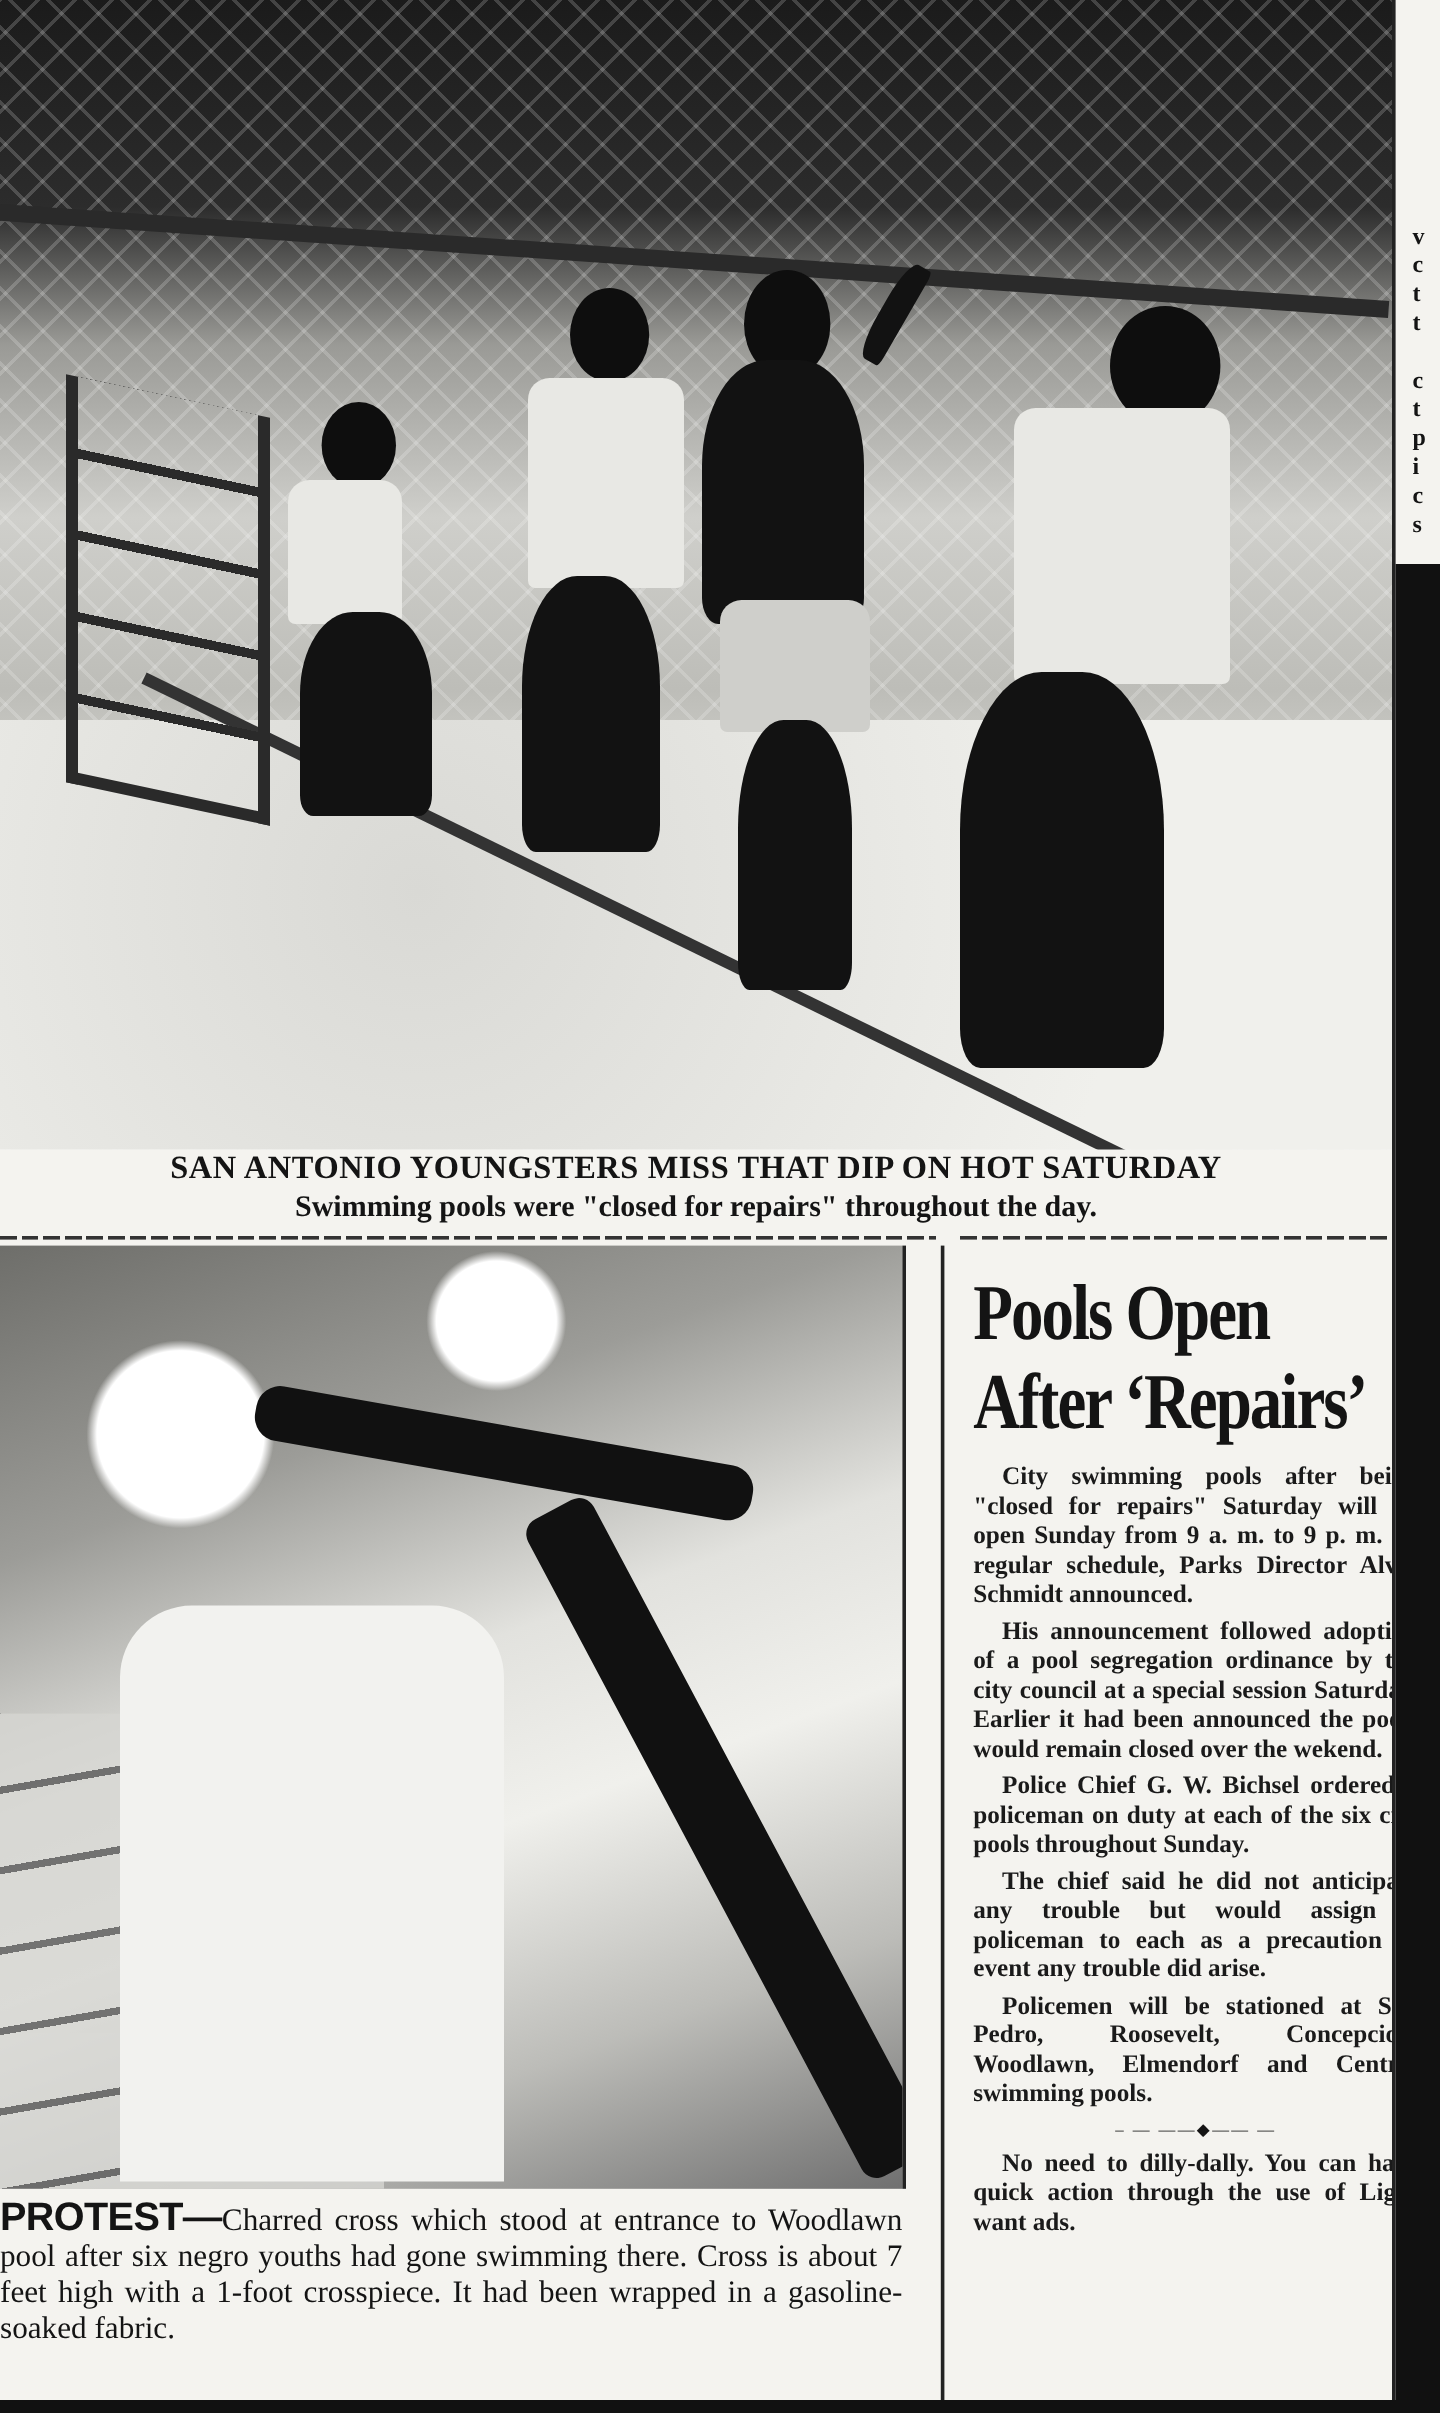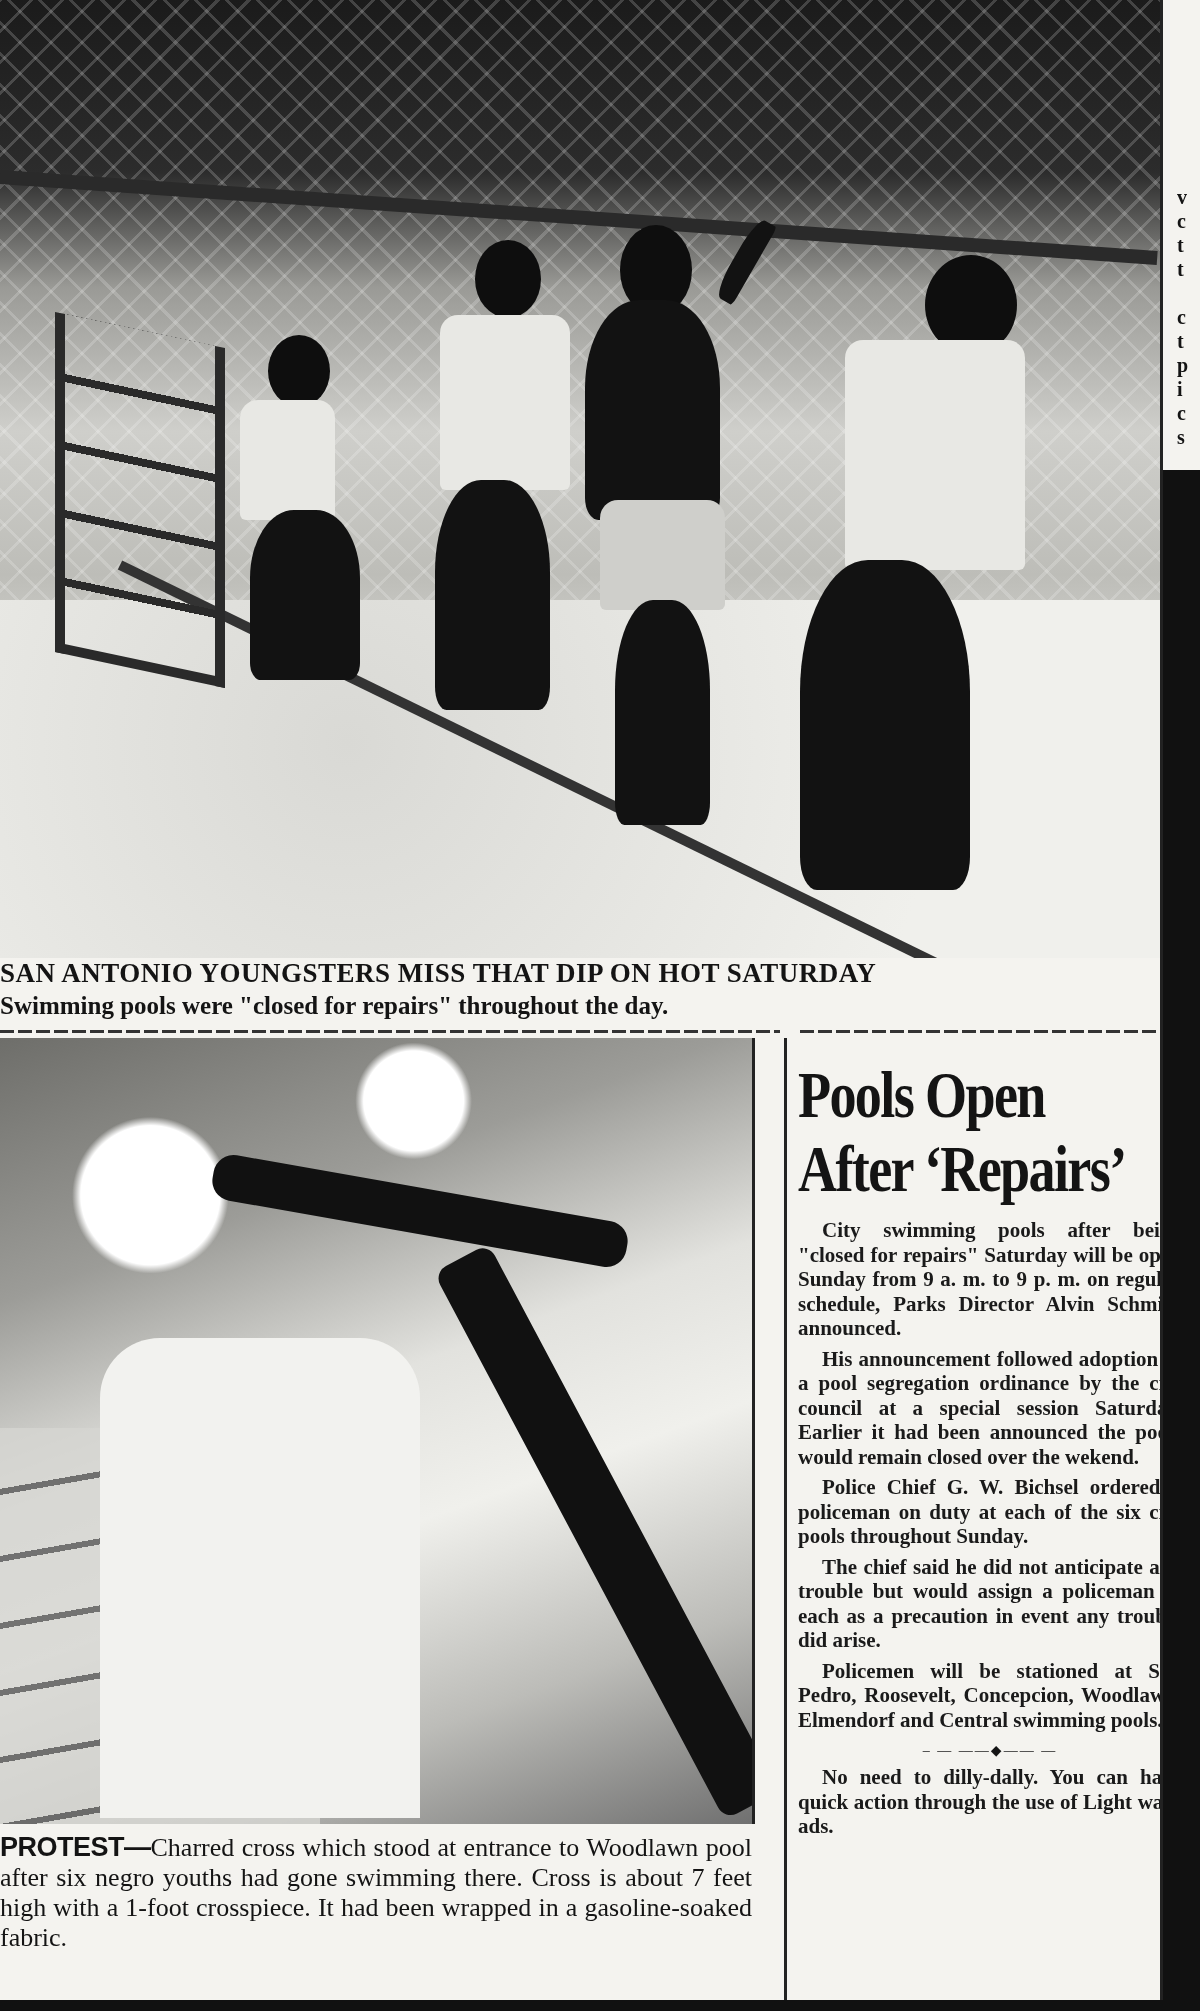--- a/index.html
+++ b/index.html
@@ -15,39 +15,39 @@
   #photo1 .fence-top{left:0;top:170px;width:1160px;height:14px;background:#2a2a2a;transform:rotate(4deg);transform-origin:left;}
   #photo1 .fence-bottom{left:120px;top:560px;width:1060px;height:10px;background:#333;transform:rotate(26deg);transform-origin:left;}
   #photo1 .ground{left:0;top:600px;width:1160px;height:358px;
     background:radial-gradient(circle at 30% 40%,#d9d9d5,#f0f0ec 70%);}
   #photo1 .kid{background:#121212;border-radius:40% 40% 10% 10%;}
   #photo1 .head{background:#0e0e0e;border-radius:50%;}
   #photo1 .shirt{background:#e8e8e4;border-radius:18px 18px 6px 6px;}
   #photo1 .ladder{left:55px;top:330px;width:150px;height:330px;border:10px solid #2a2a2a;border-top:none;
      transform:skewY(12deg);background:repeating-linear-gradient(180deg,transparent 0 60px,#2a2a2a 60px 68px);}
   
-  #cap1{left:0;top:956px;width:1160px;text-align:left;}
+  #cap1{left:0;top:956px;width:1160px;text-align:center;}
   #cap1 .hl{font-family:"Liberation Serif",serif;font-weight:700;font-size:27px;letter-spacing:.5px;line-height:34px;}
   #cap1 .sub{font-family:"Liberation Serif",serif;font-weight:700;font-size:25px;line-height:32px;}
   .rule-h{height:3px;background:repeating-linear-gradient(90deg,#333 0 14px,transparent 14px 18px);}
   
   #photo2{left:0;top:1038px;width:752px;height:786px;overflow:hidden;
     background:
       radial-gradient(circle at 20% 20%,#fff 0 8%,transparent 9%),
       radial-gradient(circle at 55% 8%,#fff 0 6%,transparent 7%),
       linear-gradient(160deg,#6e6e6a 0%,#9c9c98 25%,#e2e2de 45%,#f0f0ec 60%,#bcbcb8 80%,#707070 100%);}
   #photo2 .beam-h{left:210px;top:150px;width:420px;height:46px;background:#111;transform:rotate(10deg);border-radius:20px;}
   #photo2 .beam-v{left:430px;top:220px;width:62px;height:620px;background:#111;transform:rotate(-28deg);transform-origin:top;border-radius:14px;}
   #photo2 .wall{left:0;top:390px;width:320px;height:400px;
      background:repeating-linear-gradient(170deg,transparent 0 60px,#555 60px 66px),#d6d6d2;opacity:.8;}
   #photo2 .block{left:100px;top:300px;width:320px;height:480px;background:#f2f2ef;border-radius:60px 60px 0 0;}
   #protest{left:0;top:1832px;width:752px;font-family:"Liberation Serif",serif;font-size:26px;line-height:30px;text-align:justify;}
-  #protest .lead{font-family:"Liberation Sans",sans-serif;font-weight:700;font-size:27px;letter-spacing:-.5px;}
+  #protest .lead{font-family:"Liberation Sans",sans-serif;font-weight:700;font-size:33px;letter-spacing:-.5px;}
   
-  #article{left:784px;top:1038px;width:398px;height:965px;border-left:3px solid #222;padding-left:11px;box-sizing:border-box;}
+  #article{left:784px;top:1038px;width:398px;height:965px;border-left:3px solid #222;padding-left:24px;box-sizing:border-box;}
   #headline{font-family:"Liberation Serif",serif;font-weight:700;font-size:66px;line-height:74px;letter-spacing:-2px;
      transform:scaleX(.82);transform-origin:left;white-space:nowrap;margin-top:20px;}
   .para{font-family:"Liberation Serif",serif;font-weight:700;font-size:21px;line-height:24.5px;text-align:justify;
      text-indent:24px;margin:6px 0 0 0;color:#1a1a1a;}
   #dingbat{text-align:center;font-size:14px;margin:10px 0 4px;letter-spacing:2px;}
   
   #edge{left:1160px;top:0;width:40px;height:2011px;background:#f4f3ef;border-left:3px solid #222;}
   #edge .frag{position:absolute;left:14px;font-family:"Liberation Serif",serif;font-weight:700;font-size:20px;line-height:24px;}
   #edge .bar{position:absolute;left:0;top:470px;width:40px;height:1541px;background:#111;}
   #bottom-bar{left:0;top:2000px;width:1200px;height:11px;background:#111;}

